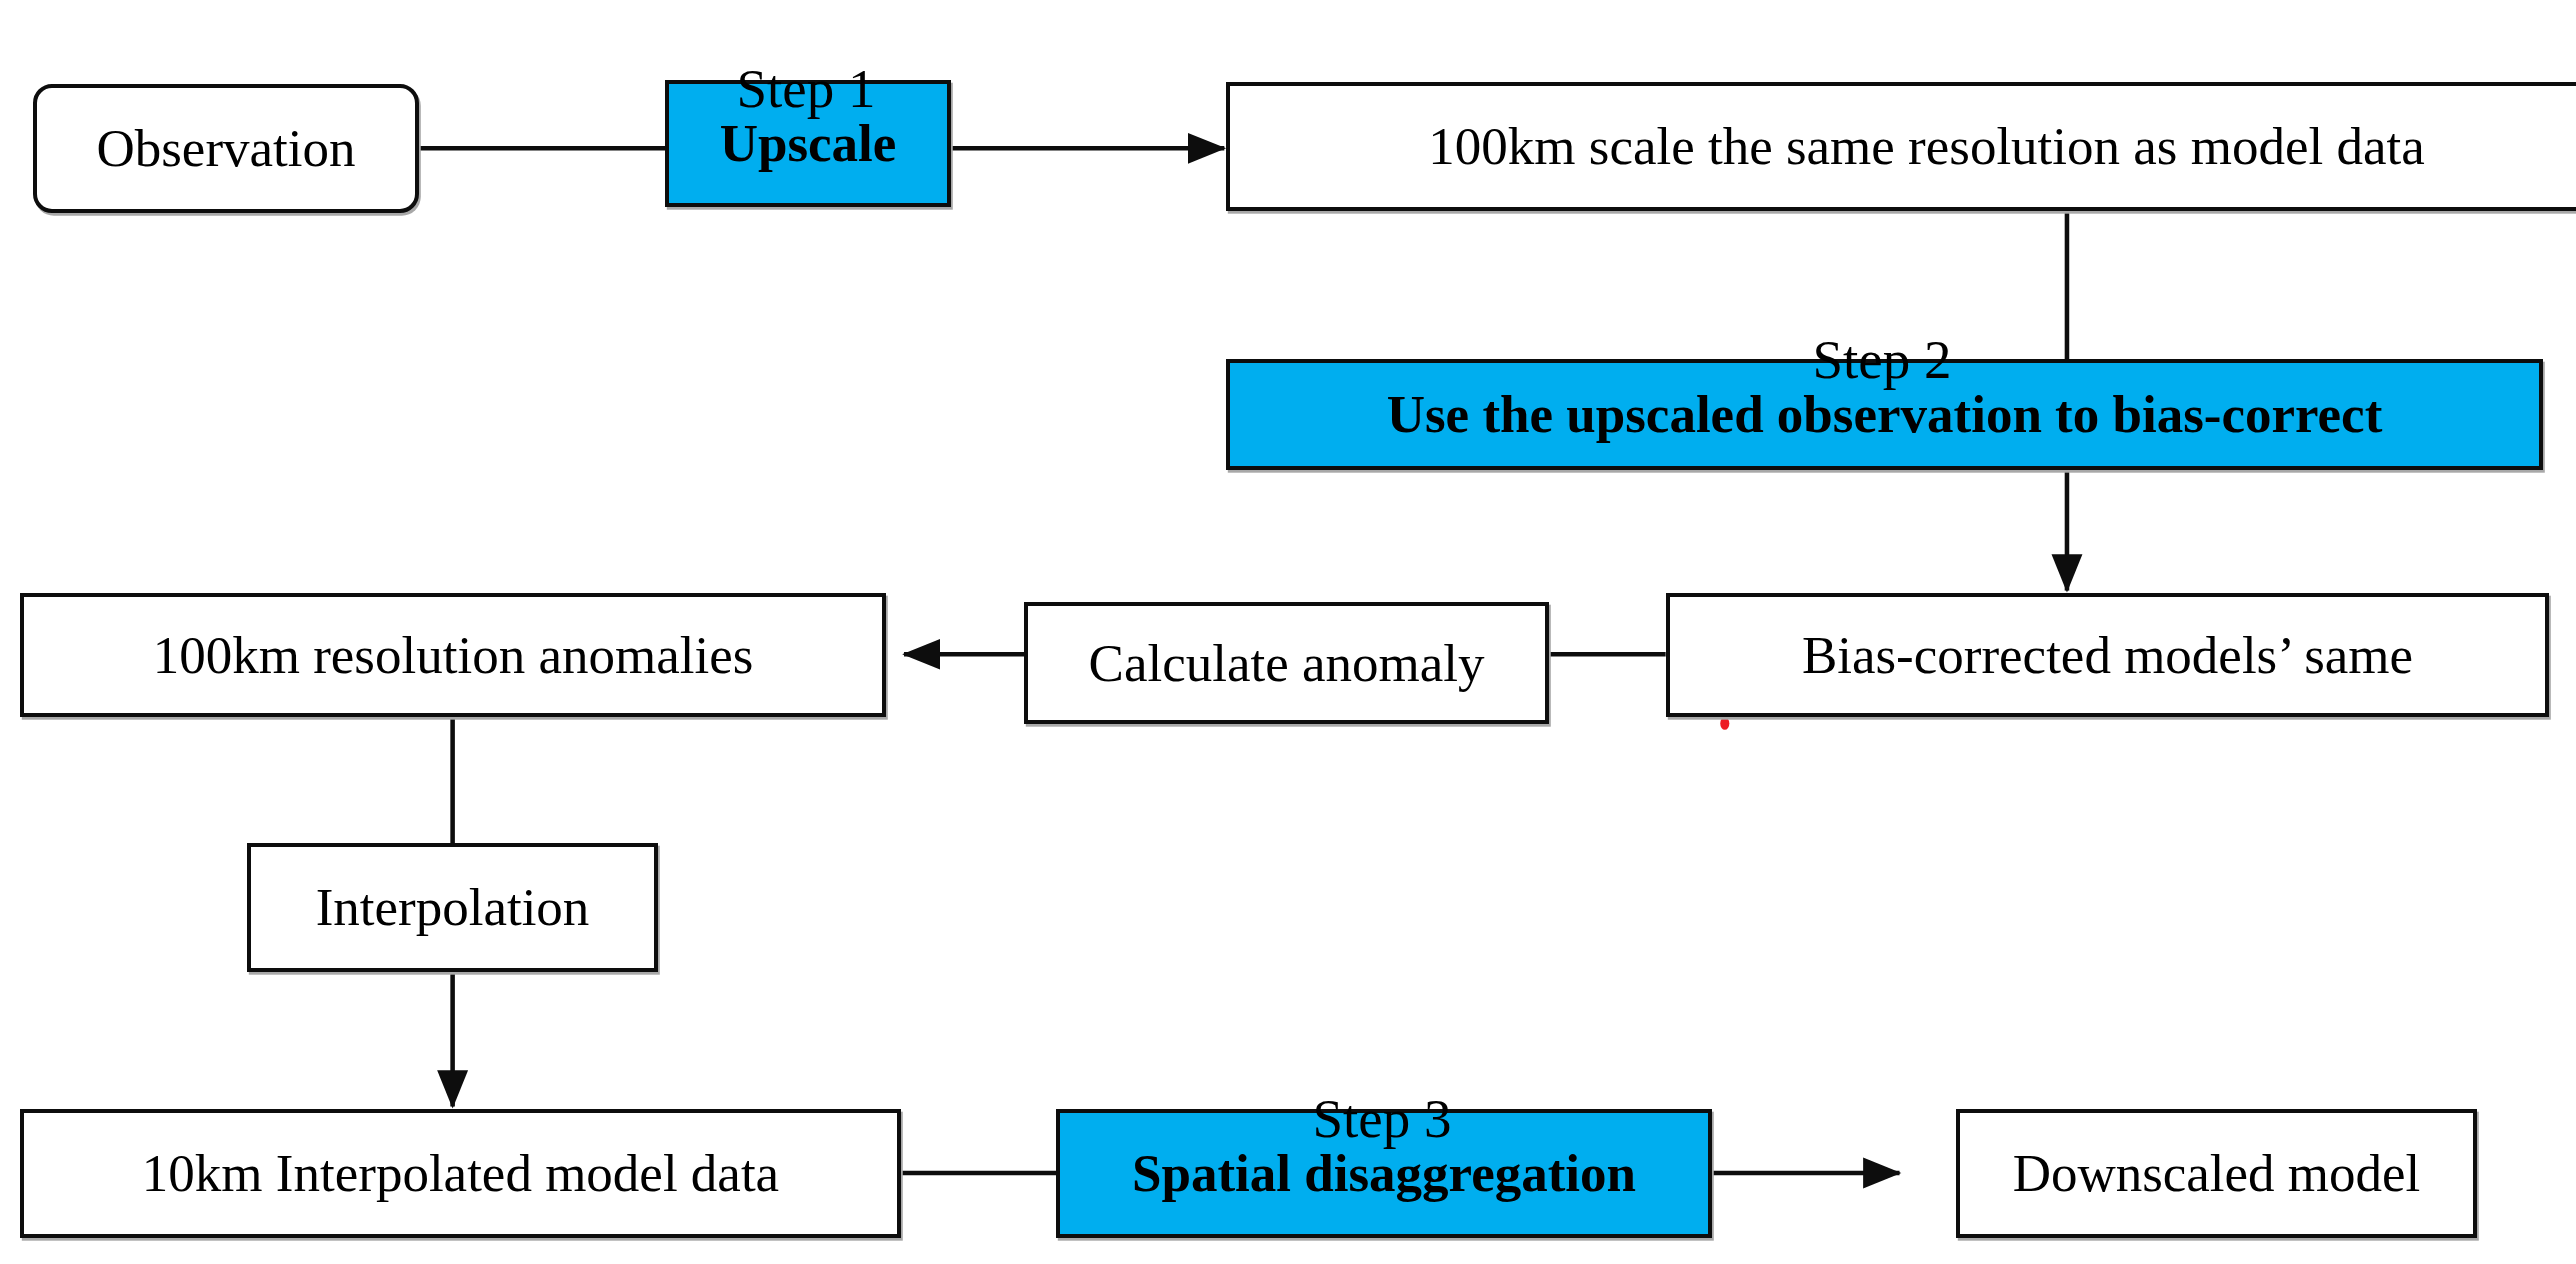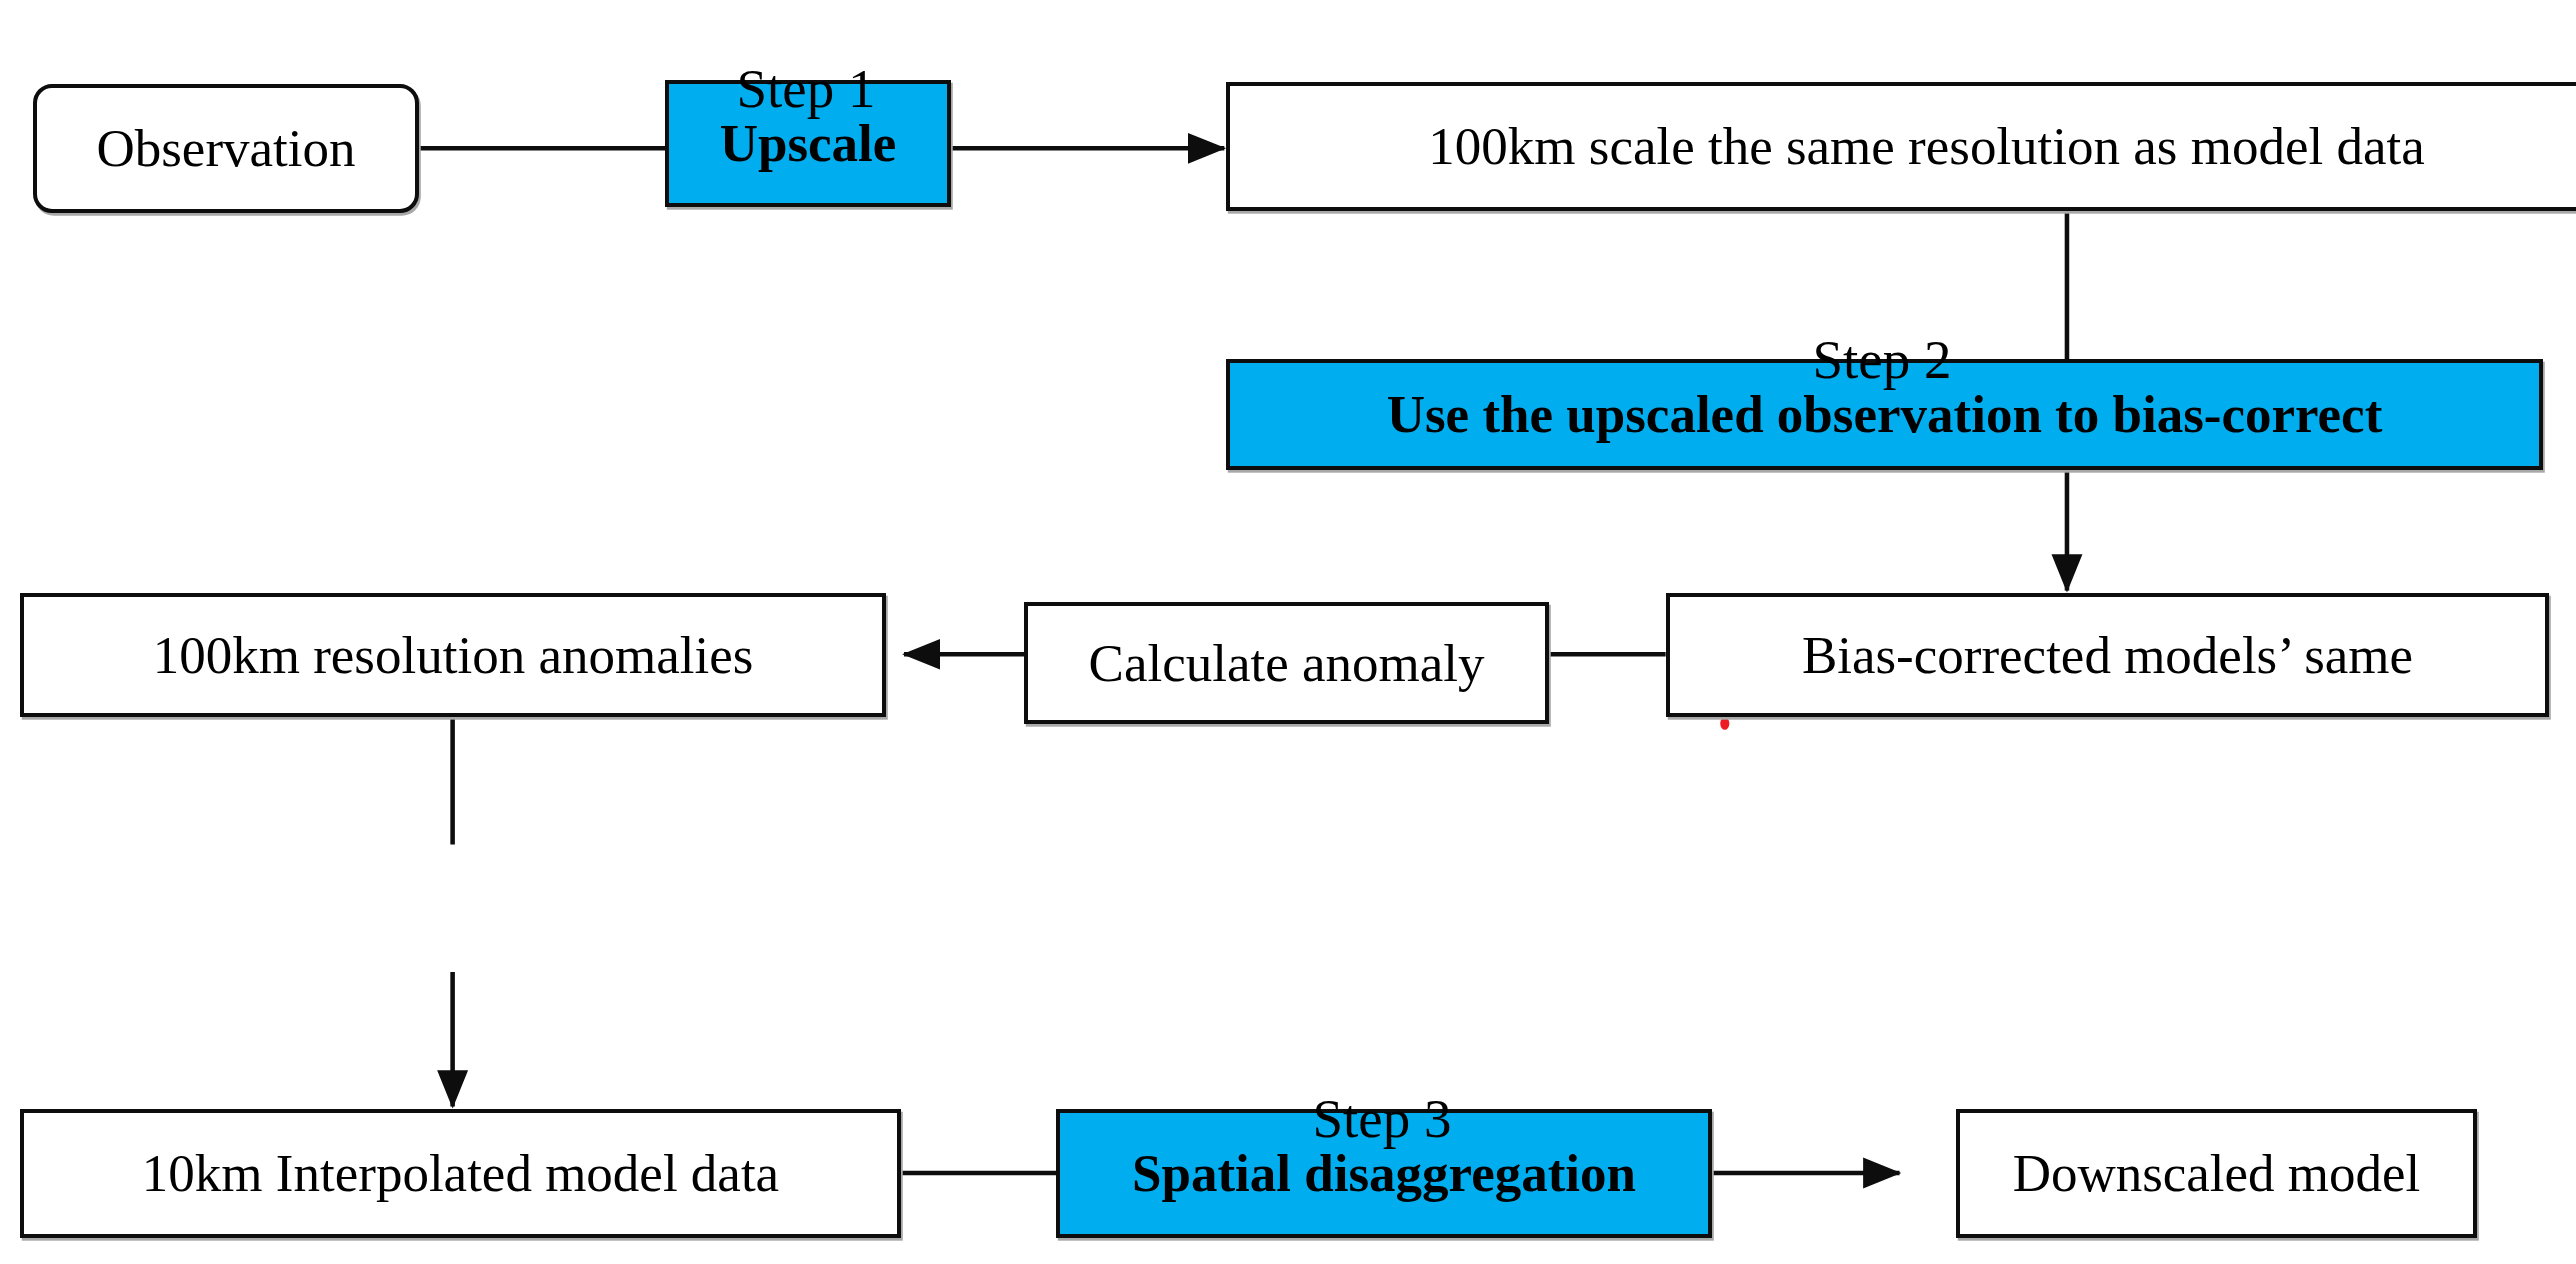--- a/index.html
+++ b/index.html
@@ -85,19 +85,20 @@
   <div class="node" style="left:33px;top:84px;width:386px;height:129px;border-radius:19px;">Observation</div>
   <div class="node process" style="left:665px;top:80px;width:286px;height:127px;">Upscale</div>
   <div class="node" style="left:1226px;top:82px;width:1401px;height:129px;">100km scale the same resolution as model data</div>
 
   <div class="node process" style="left:1226px;top:359px;width:1317px;height:111px;">Use the upscaled observation to bias-correct</div>
 
   <div class="node" style="left:20px;top:593px;width:866px;height:124px;">100km resolution anomalies</div>
   <div class="node" style="left:1024px;top:602px;width:525px;height:122px;">Calculate anomaly</div>
   <div class="node" style="left:1666px;top:593px;width:883px;height:124px;">Bias-corrected models’ same</div>
 
+  <div class="node" style="left:247px;top:843px;width:411px;height:129px;">Interpolation</div>
 
   <div class="node" style="left:20px;top:1109px;width:881px;height:129px;">10km Interpolated model data</div>
   <div class="node process" style="left:1056px;top:1109px;width:656px;height:129px;">Spatial disaggregation</div>
   <div class="node" style="left:1956px;top:1109px;width:521px;height:129px;">Downscaled model</div>
 
 </div>
 
 
 </body></html>

